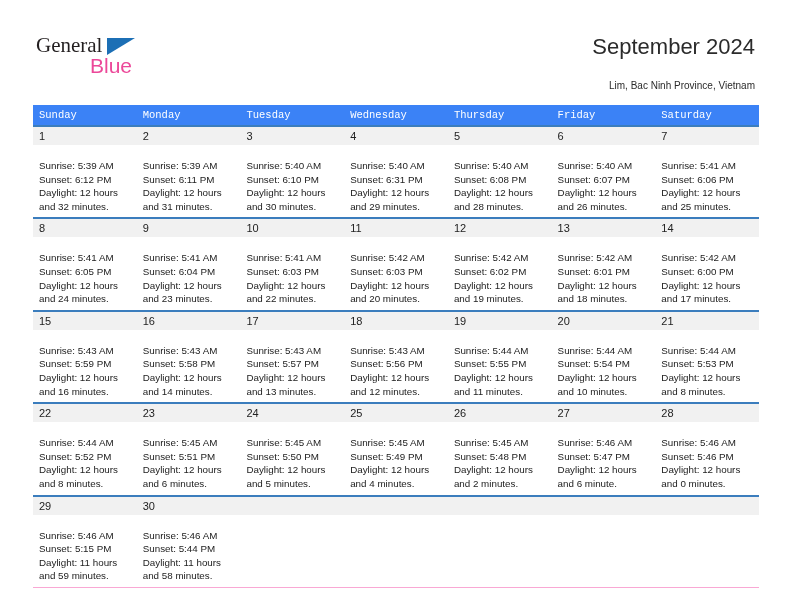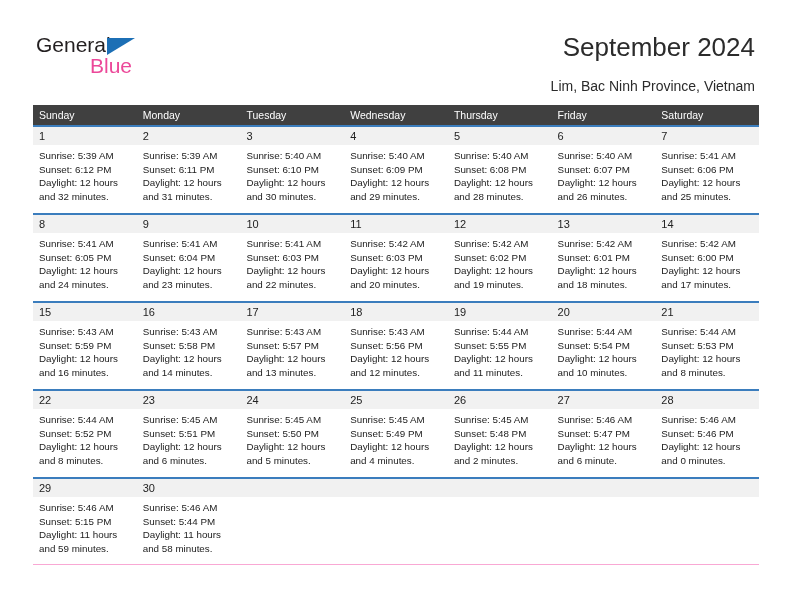--- a/index.html
+++ b/index.html
@@ -37,20 +37,21 @@
     height: 52px;
   }
   .logo-general {
     position: absolute;
     left: 0;
     top: 0;
     font-size: 21px;
     letter-spacing: 0px;
     color: #231f20;
     line-height: 24px;
+    font-family: Liberation Serif, serif;
   }
   .logo-tri {
     position: absolute;
     left: 71px;
     top: 5px;
     width: 0;
     height: 0;
     border-left: 28px solid #1c6fb5;
     border-bottom: 17px solid transparent;
   }
@@ -60,49 +61,50 @@
     top: 21px;
     font-size: 21px;
     color: #ec4899;
     line-height: 24px;
   }
 
   .title {
     position: absolute;
     right: 37px;
     top: 32px;
-    font-size: 26px;
+    font-size: 22px;
     color: #2b2b2b;
     text-align: center;
     line-height: 30px;
     white-space: nowrap;
   }
   .subtitle {
     position: absolute;
     right: 37px;
     top: 78px;
-    font-size: 14px;
+    font-size: 10px;
     color: #2b2b2b;
     text-align: right;
     line-height: 16px;
     white-space: nowrap;
   }
 
   
   .calendar {
     position: absolute;
     left: 33px;
     top: 105px;
     width: 726px;
   }
   .weekdays {
     display: flex;
     width: 726px;
     height: 20px;
-    background: #404040;
+    background: #3b82f6;
+    font-family: Liberation Mono, monospace;
   }
   .weekday {
     flex: 1 1 0;
     color: #ffffff;
     font-size: 10.5px;
     line-height: 20px;
     padding-left: 6px;
     box-sizing: border-box;
     white-space: nowrap;
   }
@@ -135,21 +137,21 @@
     line-height: 18px;
     padding-left: 6px;
     color: #222222;
     box-sizing: border-box;
   }
   .cell.empty .daynum {
     visibility: visible;
     color: transparent;
   }
   .lines {
-    padding: 4px 5px 4px 6px;
+    padding: 14px 5px 4px 6px;
     font-size: 9.8px;
     line-height: 13.6px;
     color: #222222;
   }
   .lines div {
     white-space: nowrap;
   }
 </style>
 </head>
 <body>
@@ -202,21 +204,21 @@
               <div>Sunrise: 5:40 AM</div>
               <div>Sunset: 6:10 PM</div>
               <div>Daylight: 12 hours</div>
               <div>and 30 minutes.</div>
             </div>
           </div>
           <div class="cell">
             <div class="daynum">4</div>
             <div class="lines">
               <div>Sunrise: 5:40 AM</div>
-              <div>Sunset: 6:09 PM</div>
+              <div>Sunset: 6:31 PM</div>
               <div>Daylight: 12 hours</div>
               <div>and 29 minutes.</div>
             </div>
           </div>
           <div class="cell">
             <div class="daynum">5</div>
             <div class="lines">
               <div>Sunrise: 5:40 AM</div>
               <div>Sunset: 6:08 PM</div>
               <div>Daylight: 12 hours</div>

